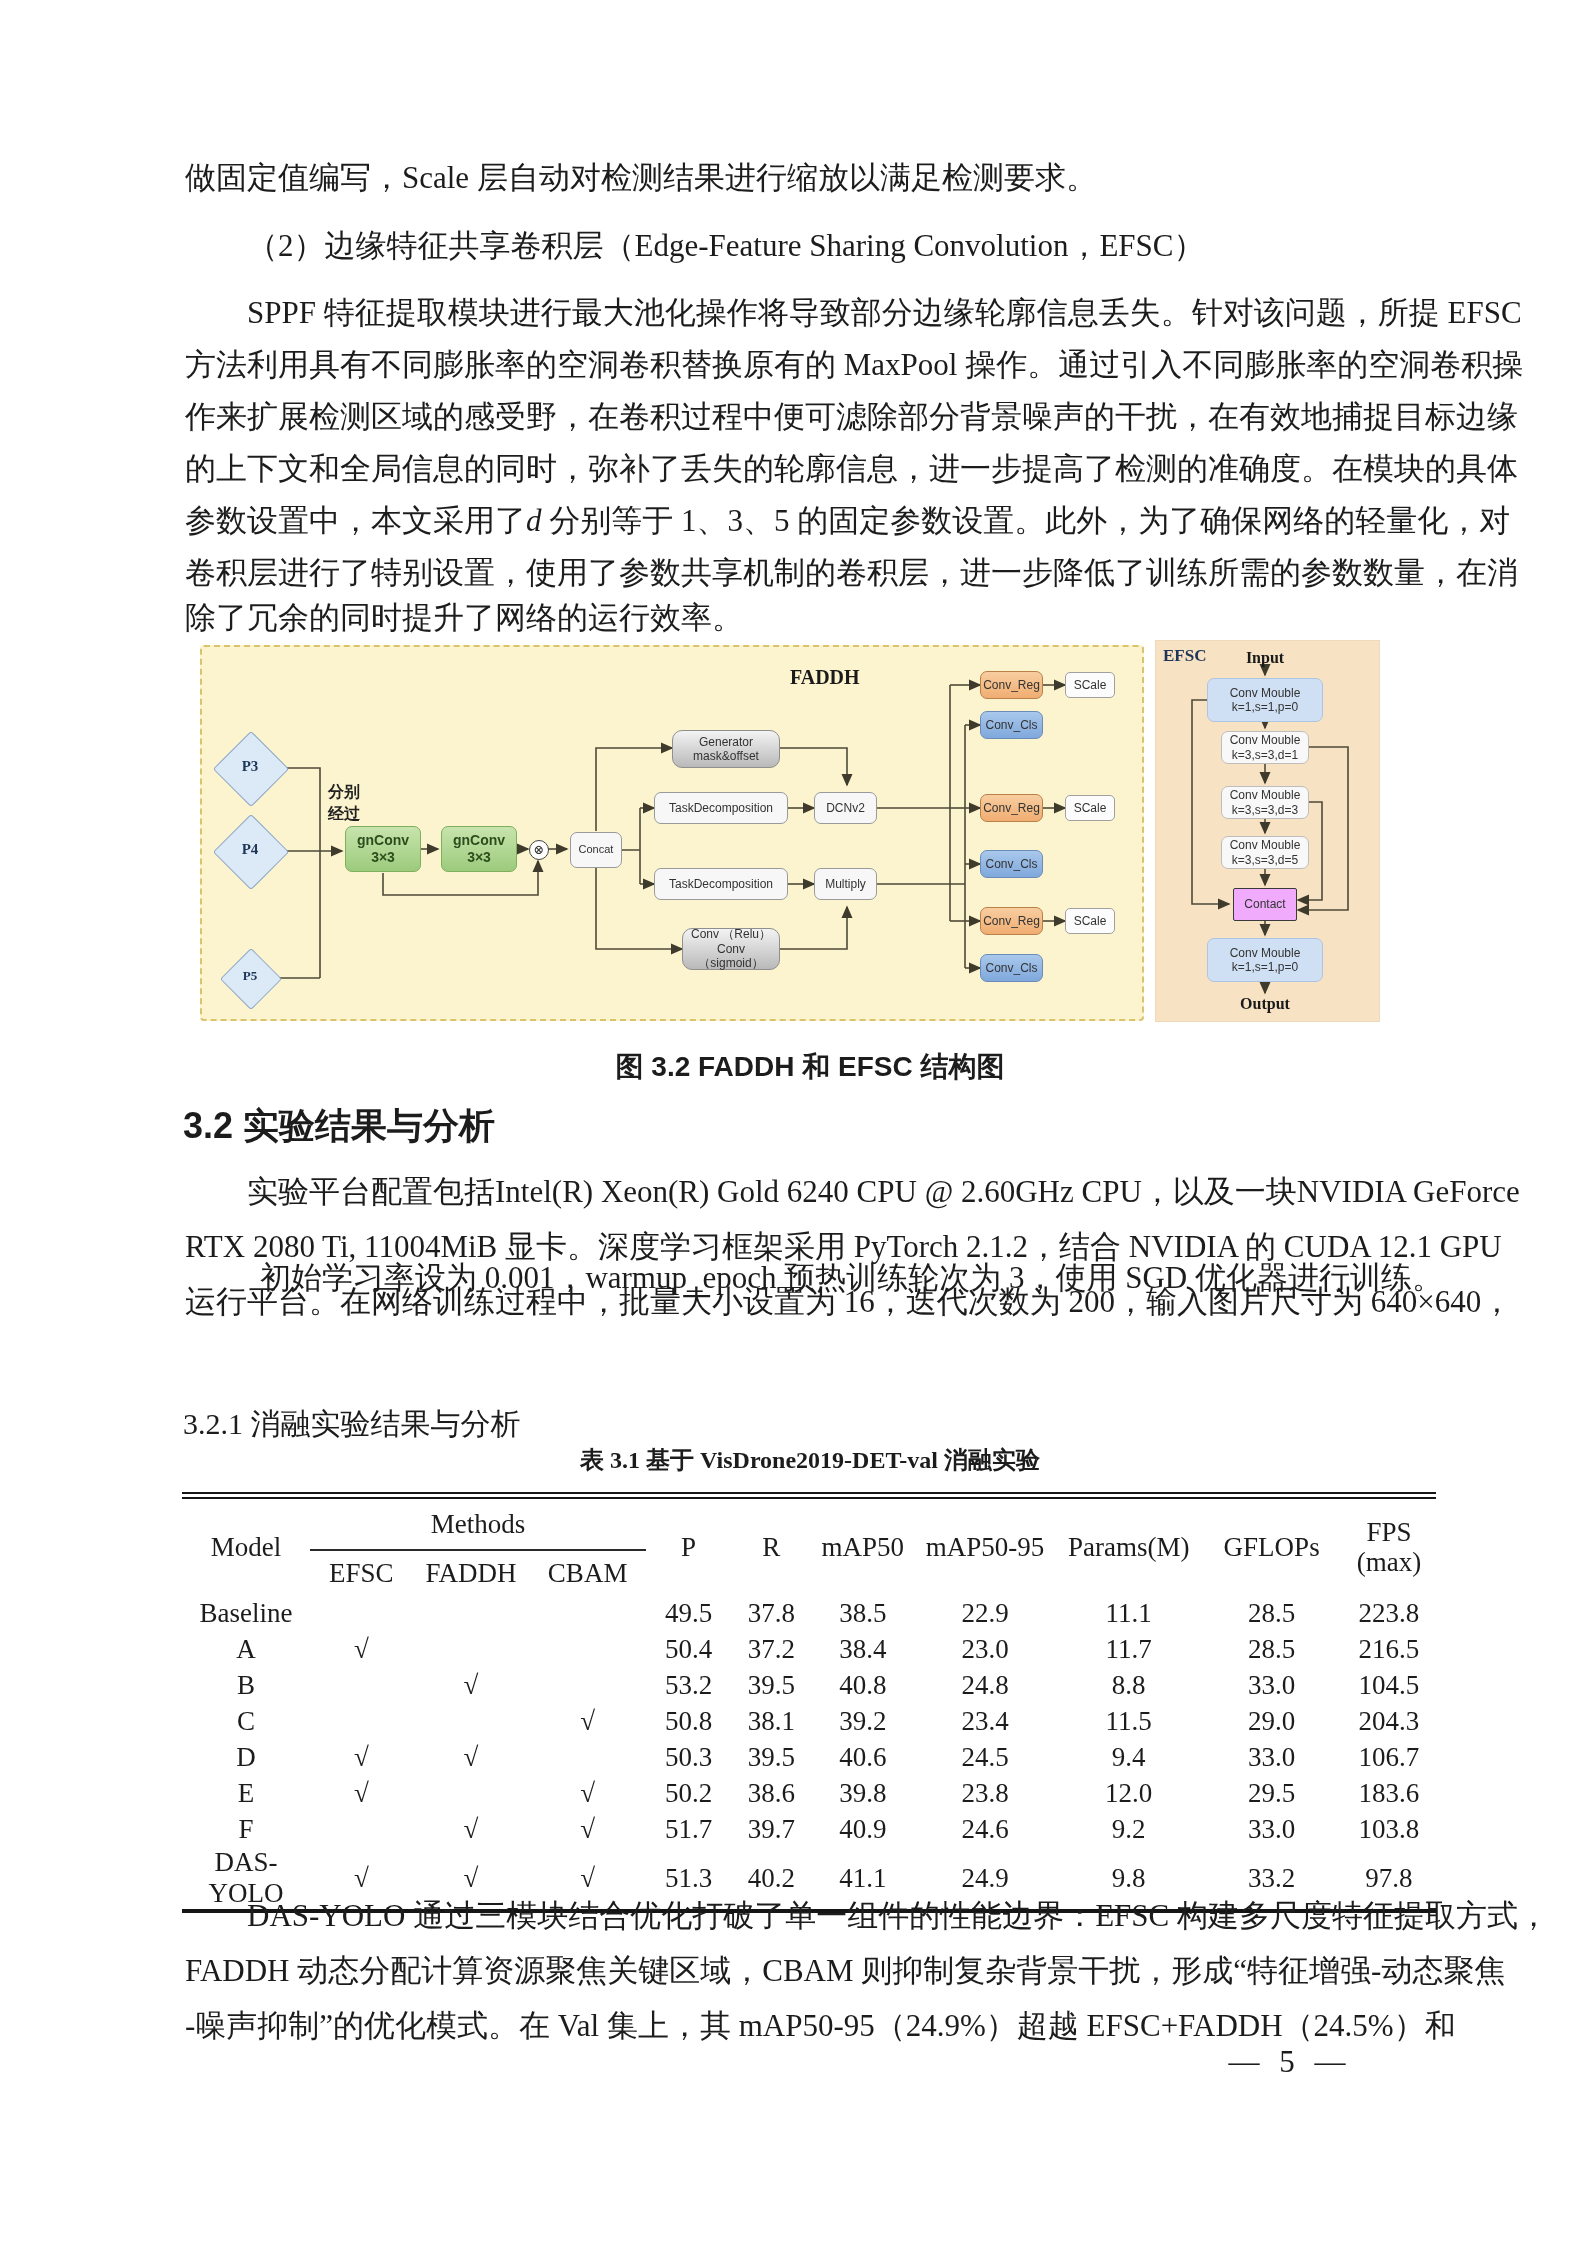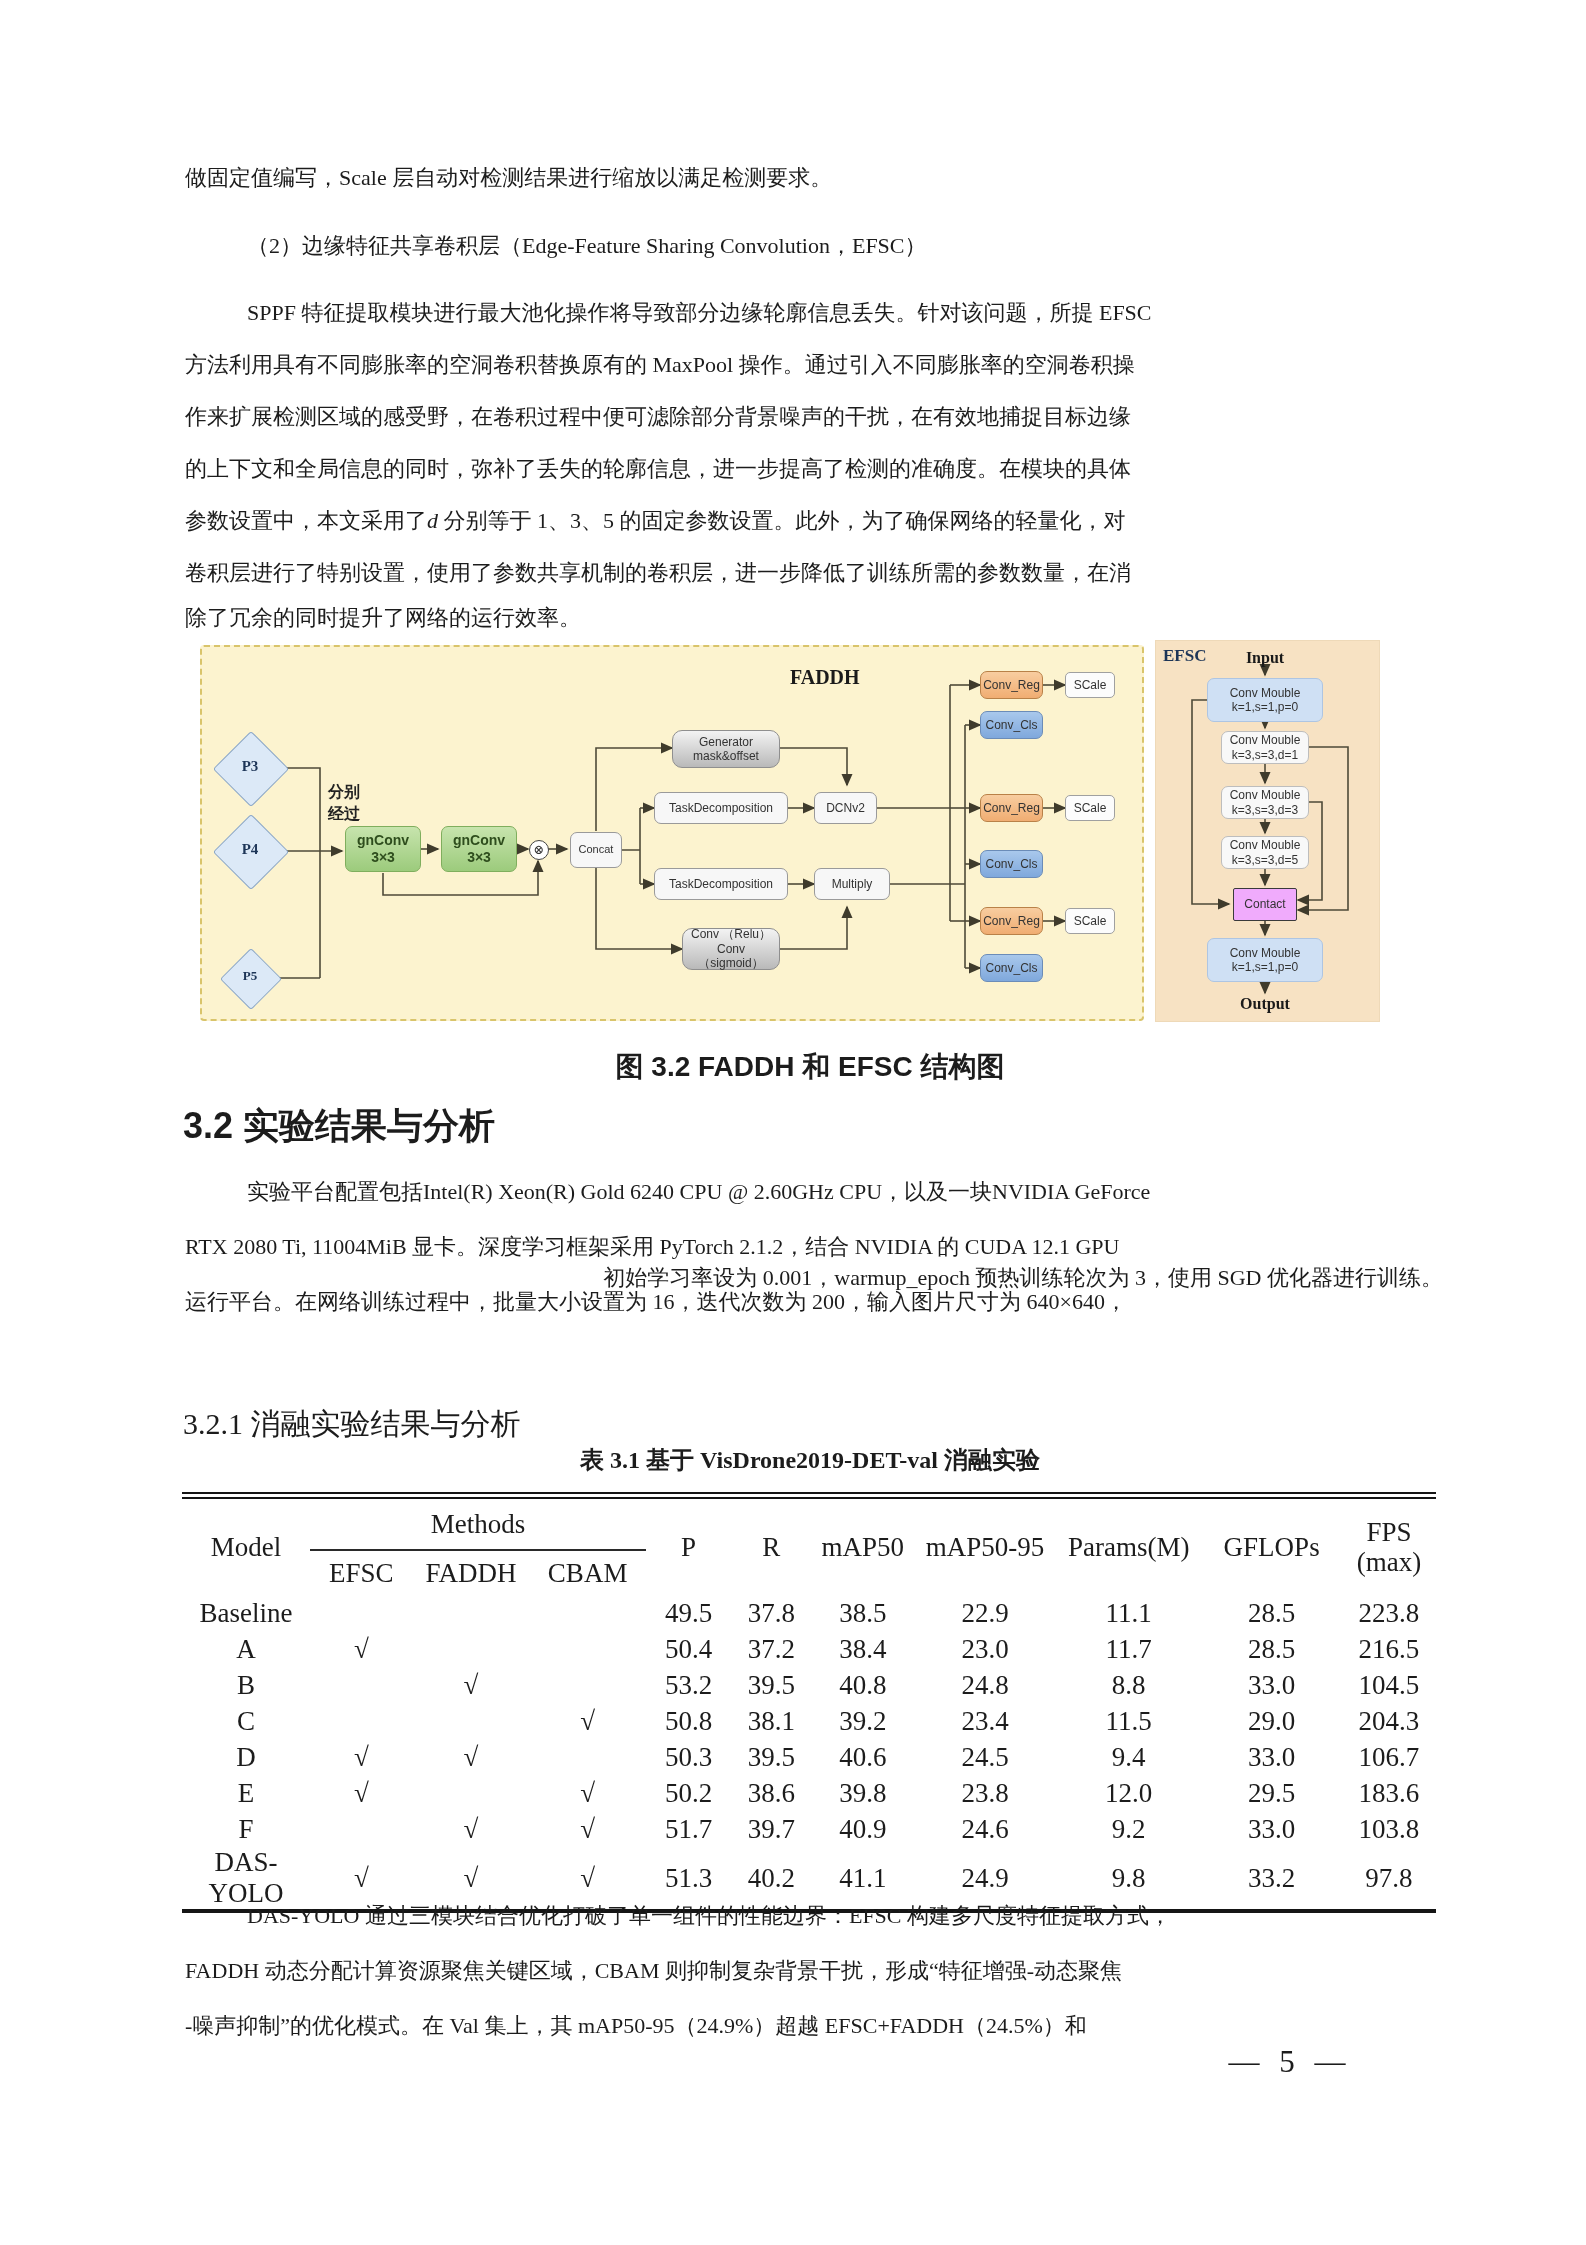--- a/index.html
+++ b/index.html
@@ -1,18 +1,18 @@
 <!DOCTYPE html>
 <html><head>
 <meta charset="utf-8">
 <style>
   html,body{margin:0;padding:0;background:#888;}
   .page{position:relative;width:1586px;height:2245px;background:#ffffff;margin:0 auto;
         font-family:"Liberation Serif","DejaVu Serif",serif;color:#1c1c1c;overflow:hidden;}
-  .tline{position:absolute;left:185px;width:1258px;font-size:22px;line-height:40px;white-space:nowrap;}
+  .tline{position:absolute;left:185px;width:1258px;font-size:31px;line-height:40px;white-space:nowrap;}
   .ind{padding-left:62px;}
   .it{font-style:italic;}
   .sect{position:absolute;left:183px;font-family:"Liberation Sans","DejaVu Sans",sans-serif;
         font-weight:bold;font-size:36px;white-space:nowrap;}
   .subsect{position:absolute;left:183px;font-size:30px;white-space:nowrap;}
   .capt{position:absolute;left:185px;width:1250px;text-align:center;font-weight:bold;white-space:nowrap;}
   .figcap{font-family:"Liberation Sans","DejaVu Sans Mono",sans-serif;font-size:28px;}
   .tabcap{font-size:24px;}
   .pagenum{position:absolute;left:1210px;top:2044px;width:160px;text-align:center;font-size:31px;letter-spacing:6px;}
 
@@ -153,21 +153,21 @@
     <div class="nd wh" style="left:420px;top:199px;width:52px;height:36px;font-size:11px;">Concat</div>
 
     <div class="nd gray" style="left:522px;top:97px;width:108px;height:38px;">
       <span>Generator</span>
       <span>mask&amp;offset</span>
     </div>
 
     <div class="nd wh" style="left:504px;top:159px;width:134px;height:32px;font-size:12px;">TaskDecomposition</div>
     <div class="nd wh" style="left:664px;top:159px;width:63px;height:32px;font-size:12px;">DCNv2</div>
     <div class="nd wh" style="left:504px;top:235px;width:134px;height:32px;font-size:12px;">TaskDecomposition</div>
-    <div class="nd wh" style="left:664px;top:235px;width:76px;height:32px;font-size:12px;">Multiply</div>
+    <div class="nd wh" style="left:664px;top:235px;width:63px;height:32px;font-size:12px;">Multiply</div>
 
     <div class="nd gray" style="left:532px;top:295px;width:98px;height:42px;">
       <span>Conv （Relu）</span>
       <span>Conv （sigmoid）</span>
     </div>
 
     <div class="nd reg" style="left:830px;top:38px;width:63px;height:28px;">Conv_Reg</div>
     <div class="nd sc" style="left:915px;top:39px;width:50px;height:26px;">SCale</div>
     <div class="nd cls" style="left:830px;top:78px;width:63px;height:28px;">Conv_Cls</div>
 

